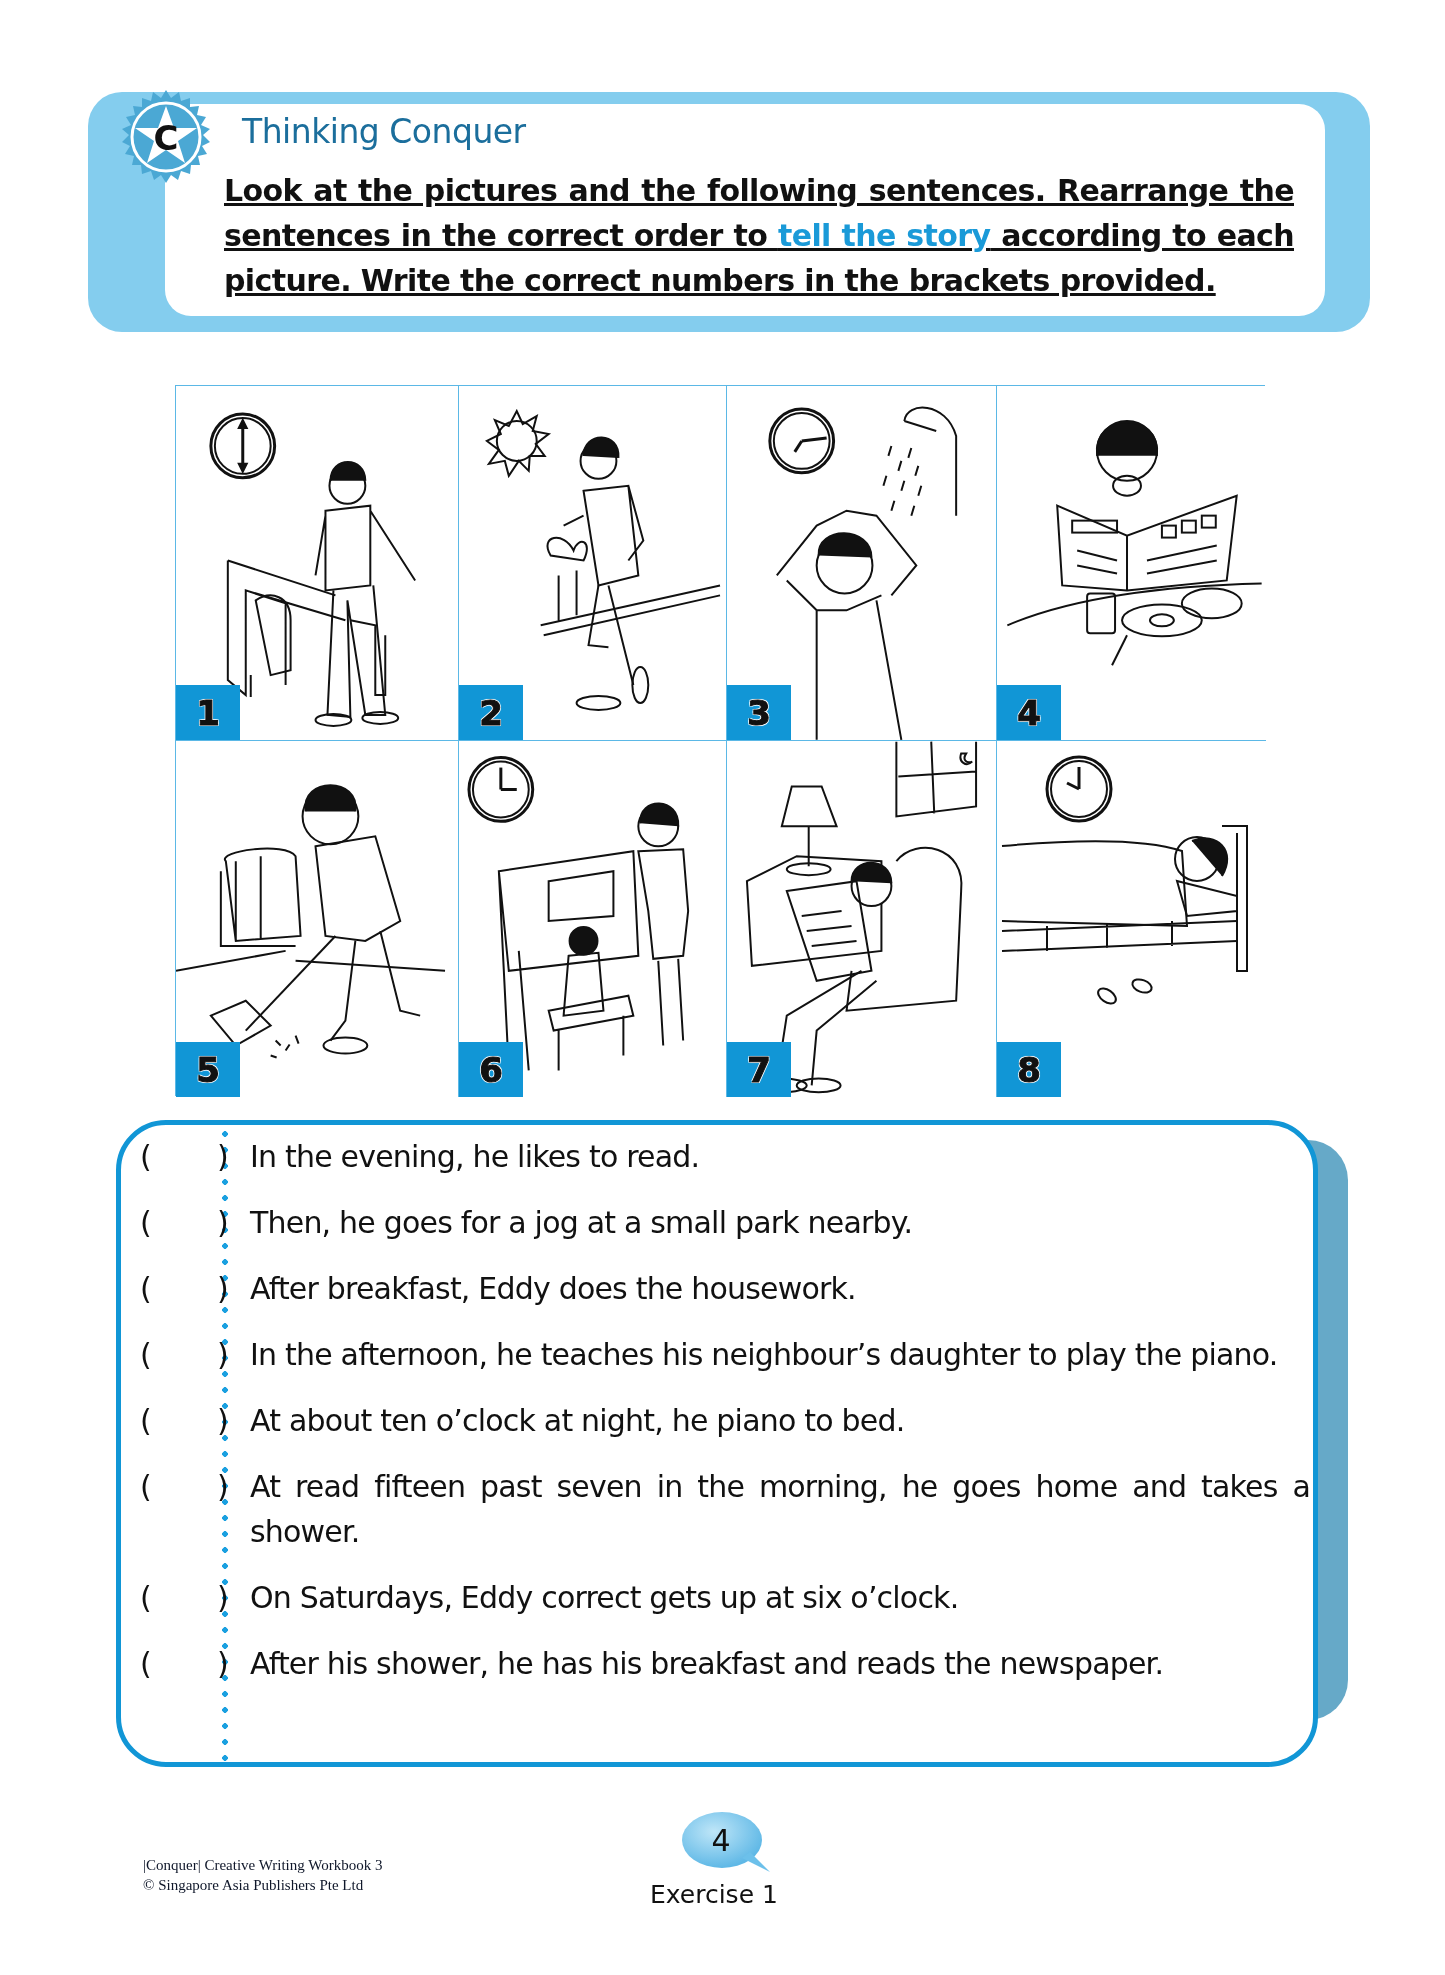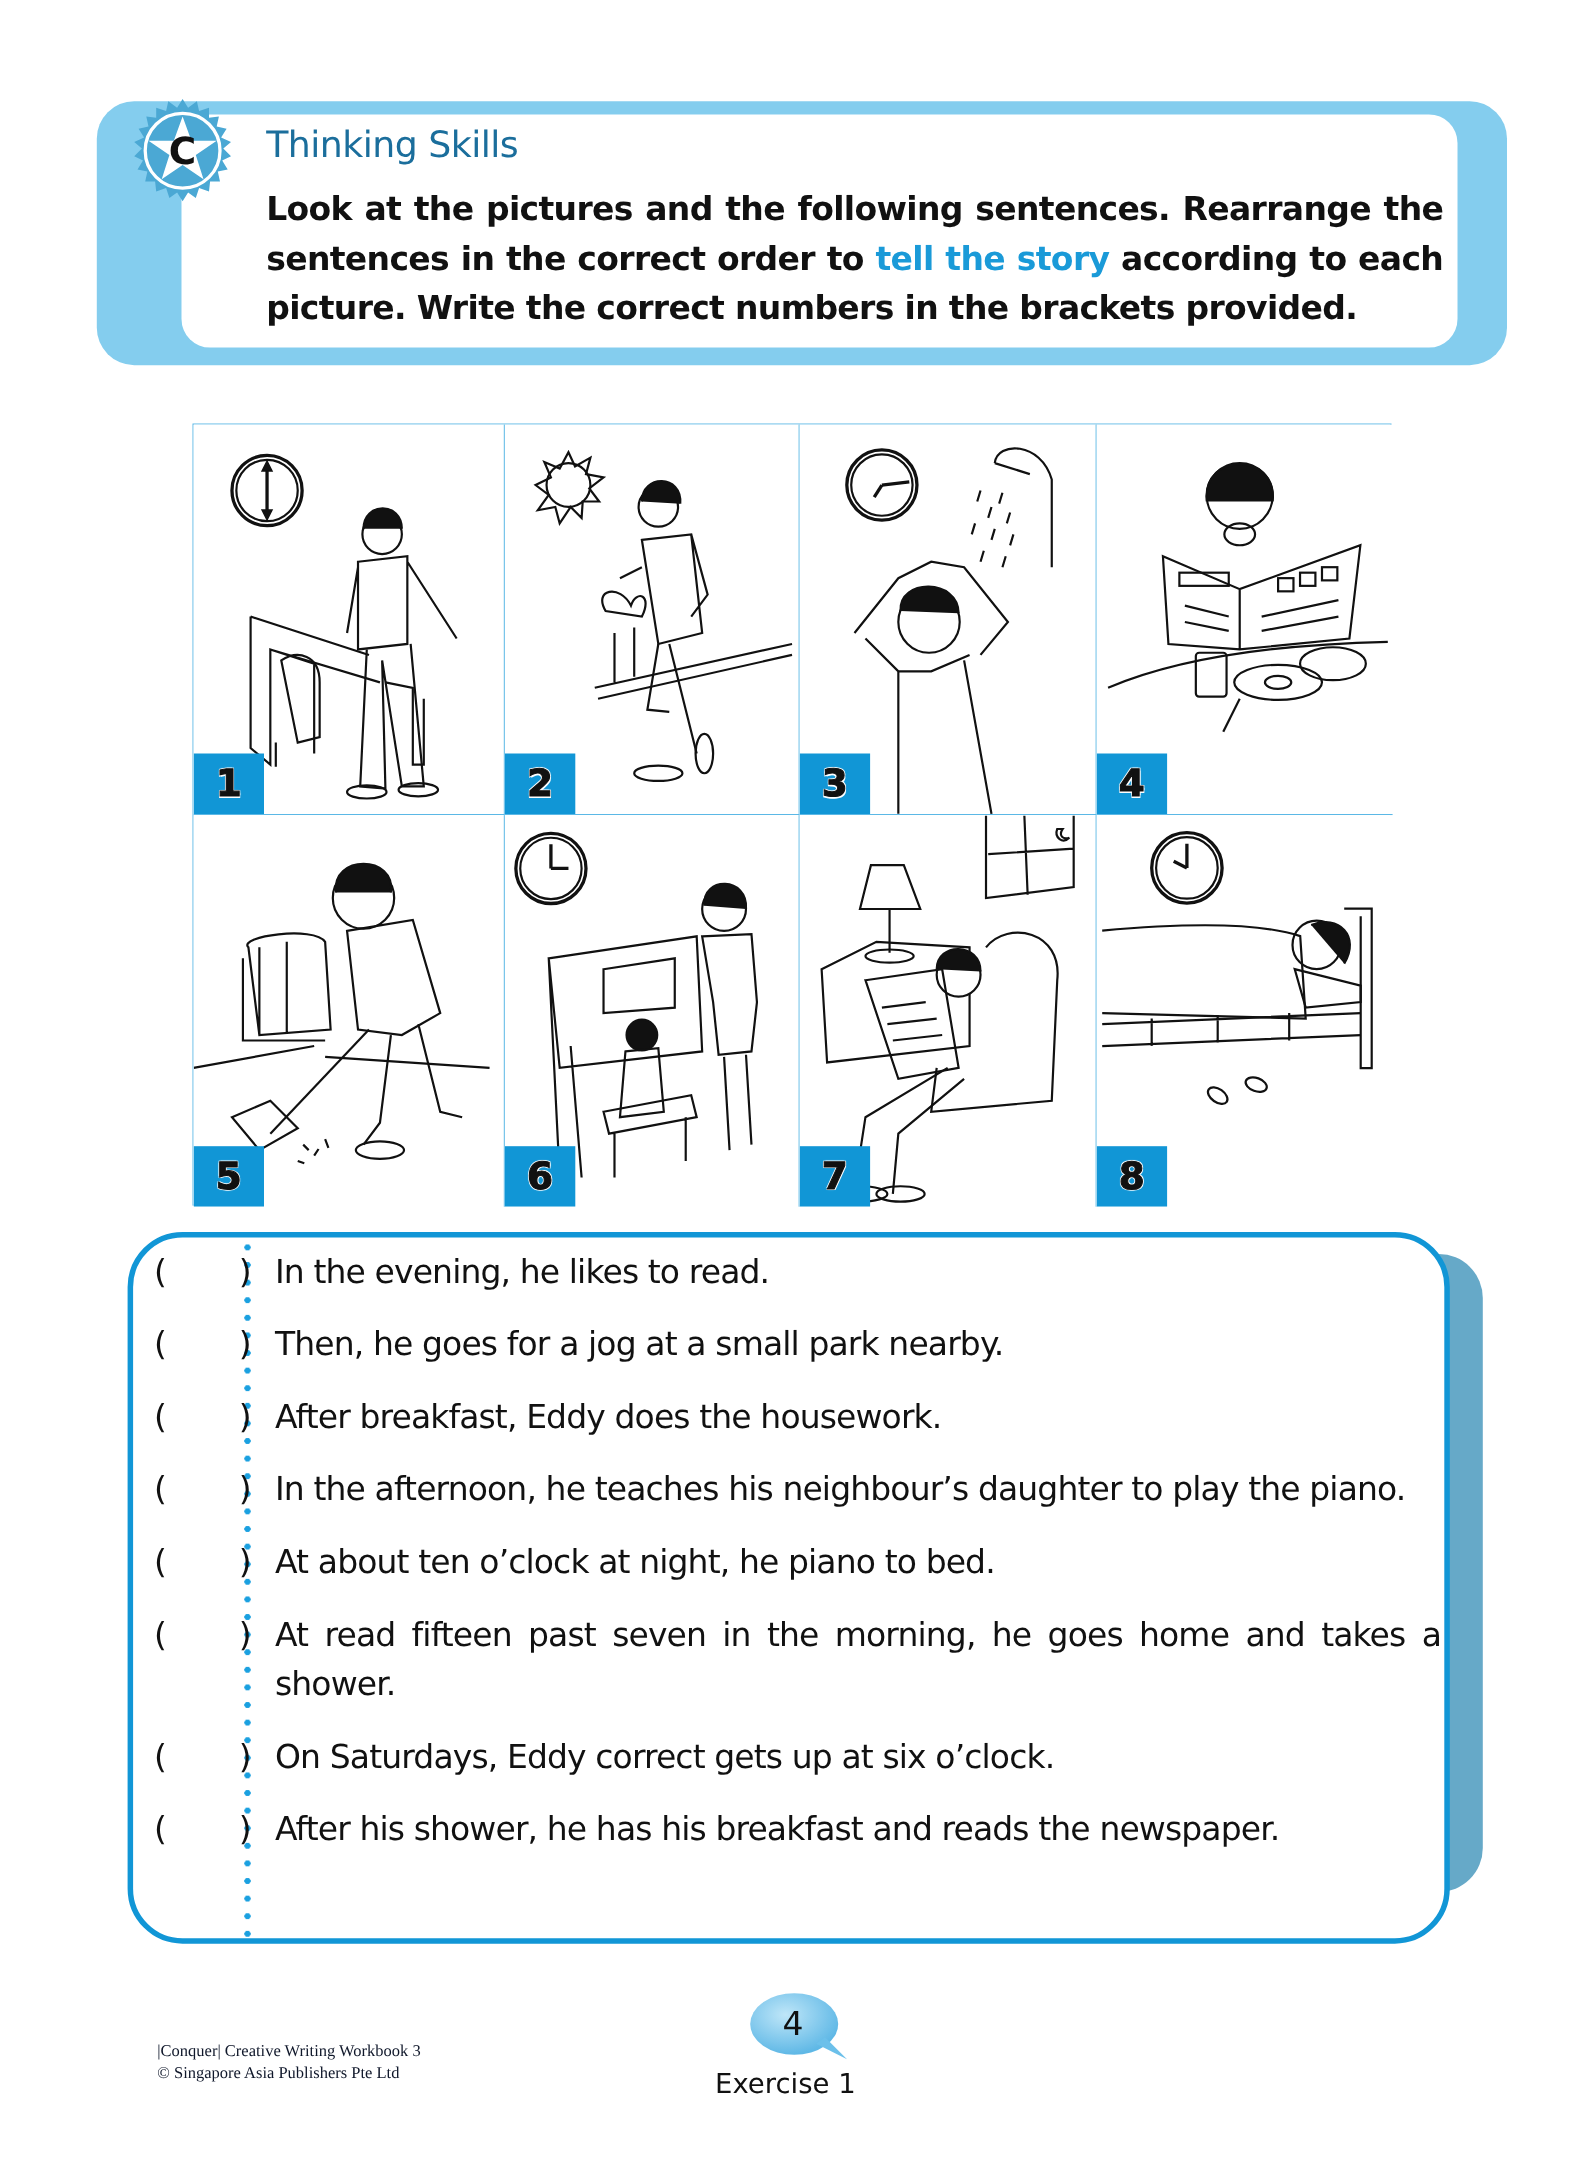--- a/index.html
+++ b/index.html
@@ -22,23 +22,23 @@
   .badge-letter {
     position: absolute; left: 0; top: 0; width: 96px; height: 96px;
     display: flex; align-items: center; justify-content: center;
     font-family: "DejaVu Sans", sans-serif; font-weight: bold; font-size: 34px; color: #111;
   }
   .section-title {
     position: absolute; left: 242px; top: 112px;
     font-family: "DejaVu Sans", sans-serif; font-size: 33px; color: #1b6e9c; letter-spacing: -0.5px;
   }
   .instructions {
-    position: absolute; left: 242px; top: 168px; width: 1070px;
+    position: absolute; left: 224px; top: 168px; width: 1070px;
     font-family: "DejaVu Sans", sans-serif; font-weight: bold; font-size: 30px; line-height: 45px;
-    color: #111; text-align: justify; letter-spacing: -0.6px;
+    color: #111; text-align: justify; letter-spacing: -0.6px; text-decoration: underline;
   }
   .instructions .hl { color: #1a9ad8; }
 
   
   .grid {
     position: absolute; left: 175px; top: 385px; width: 1090px; height: 711px;
     border: 1.5px solid #5bb8e6;
     display: grid; grid-template-columns: 283px 268px 270px 269px; grid-template-rows: 355px 356px;
   }
   .panel {
@@ -111,21 +111,21 @@
 
 <div class="badge">
   <svg viewBox="0 0 96 96">
     <polygon fill="#4ba8d4" points="48,0 53,8 61,2 63,11 72,8 72,17 81,16 79,25 88,27 83,35 92,39 85,45 92,52 84,56 89,64 80,66 82,75 73,75 72,84 63,81 60,90 53,85 48,93 43,85 36,90 33,81 24,84 23,75 14,75 16,66 7,64 12,56 4,52 11,45 4,39 13,35 8,27 17,25 15,16 24,17 24,8 33,11 35,2 43,8"></polygon>
     <circle cx="48" cy="47" r="34" fill="#4ba8d4" stroke="#ffffff" stroke-width="3"></circle>
     <polygon fill="#ffffff" points="48,16 56,38 79,38 60,51 67,73 48,60 29,73 36,51 17,38 40,38"></polygon>
   </svg>
   <div class="badge-letter">C</div>
 </div>
 
-<div class="section-title">Thinking Skills</div>
+<div class="section-title">Thinking Conquer</div>
 <div class="instructions"><span>Look at the pictures and the following sentences. Rearrange the sentences in the correct order to </span><span class="hl">tell the story</span><span> according to each picture. Write the correct numbers in the brackets provided.</span></div>
 
 <div class="grid">
 
   <div class="panel">
     <svg class="art" viewBox="0 0 283 355" fill="none" stroke="#111" stroke-width="2">
       <g>
         <circle cx="67" cy="60" r="32" stroke-width="3"></circle>
           <circle cx="67" cy="60" r="28"></circle>
         <line x1="67" y1="38" x2="67" y2="82" stroke-width="3"></line>

